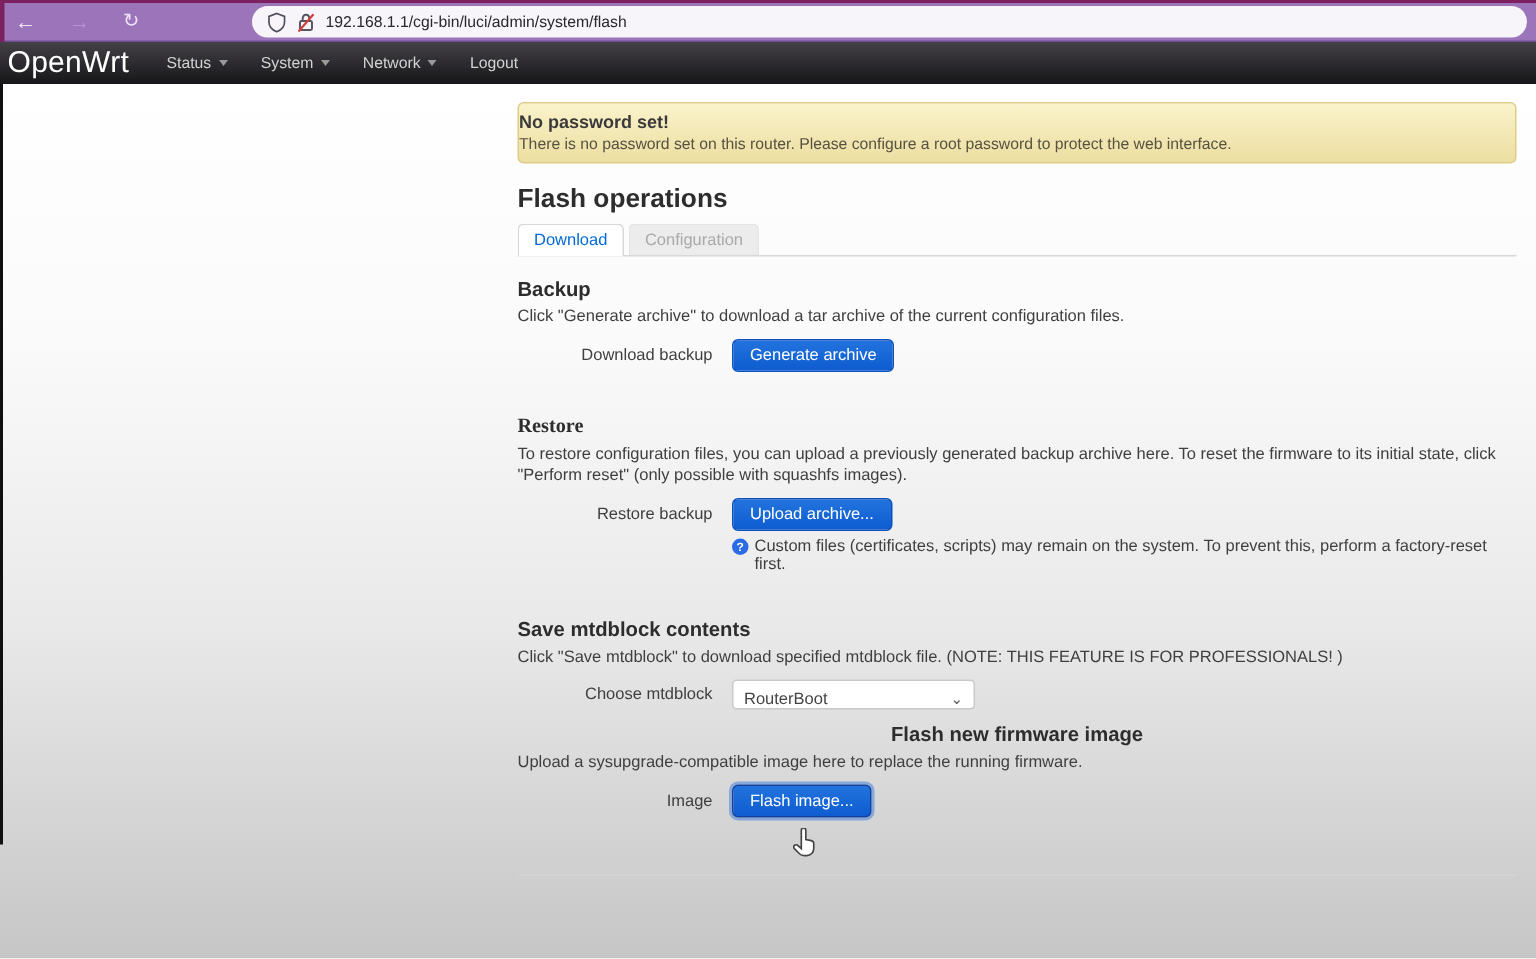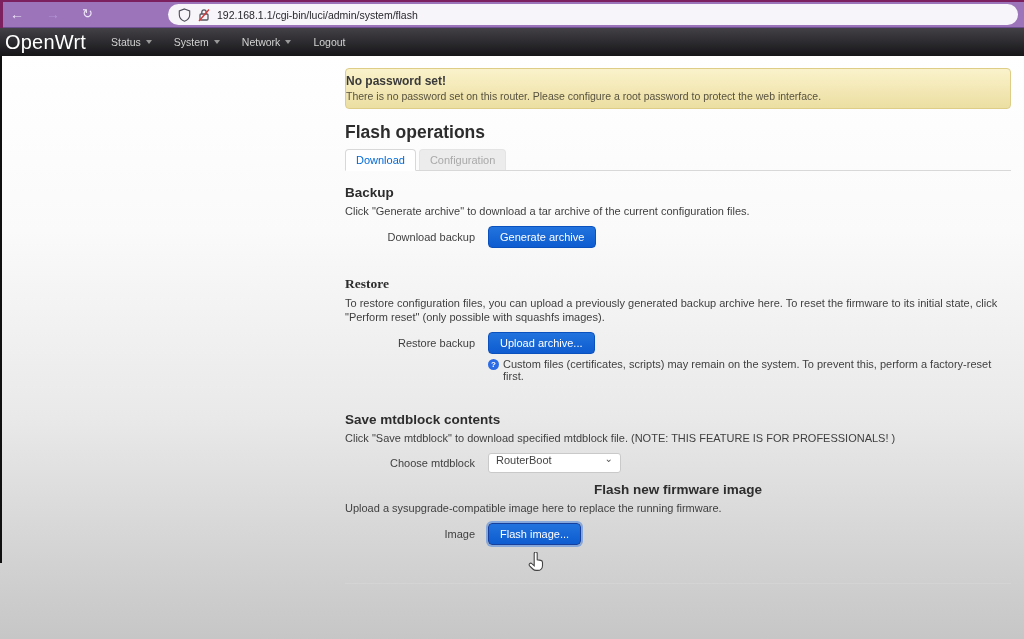--- a/index.html
+++ b/index.html
@@ -82,22 +82,22 @@
   .btn-focus { border-color:#16409c; box-shadow:0 0 0 2px rgba(70,130,220,0.55); }
 
   .note-row { margin-left:143px; margin-top:4px; font-size:11px; color:#3f3f3f; display:flex; align-items:flex-start; gap:4px; }
   .help-icon {
     flex:0 0 auto; width:11px; height:11px; border-radius:50%;
     background:#2b6be4; color:#fff; font-size:8px; font-weight:bold;
     display:inline-flex; align-items:center; justify-content:center; margin-top:1px;
   }
 
   .select-box {
-    width:133px; height:20px; background:#fff; border:1px solid #c9c9c9; border-radius:3px;
-    display:flex; align-items:flex-start; justify-content:space-between;
+    width:162px; height:20px; background:#fff; border:1px solid #c9c9c9; border-radius:3px;
+    display:flex; align-items:flex-end; justify-content:space-between;
     font-size:11px; color:#444; padding:0 7px; cursor:default;
   }
   .select-chevron { color:#555; font-size:10px; line-height:10px; }
   .row-mtd2 { margin-top:12px; }
 
   .footer { margin-top:38px; border-top:1px solid #d4d4d4; padding-top:9px; padding-bottom:10px; font-size:11px; }
 
   .cursor-hand { position:absolute; left:528px; top:552px; z-index:20; pointer-events:none; }
 </style>
 </head>

